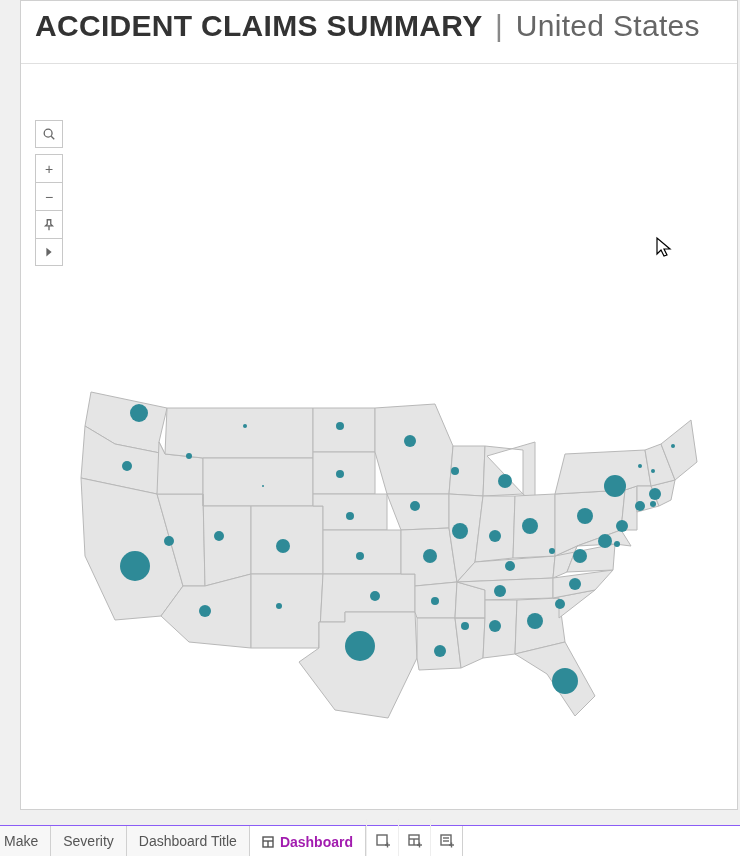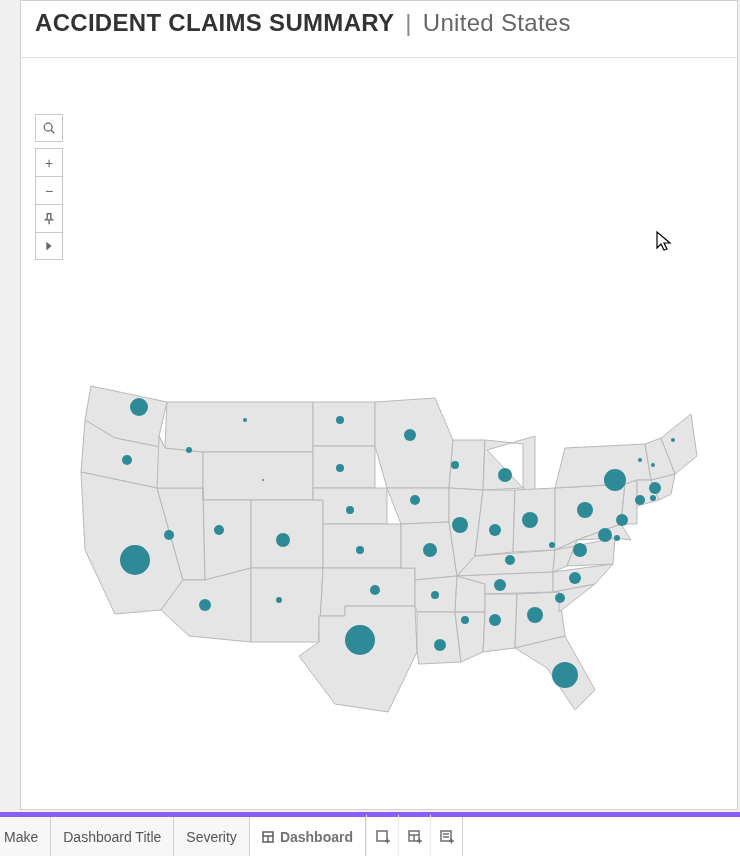--- a/index.html
+++ b/index.html
@@ -15,21 +15,21 @@
   .main {
     background: #fff;
     border: 1px solid #d0d0d0;
     margin: 0 0 0 20px;
     width: 718px;
     height: 810px;
     position: relative;
   }
   .title-row {
     padding: 8px 26px 6px 14px;
-    font-size: 24px;
+    font-size: 30px;
     letter-spacing: 0.3px;
     color: #333;
   }
   .title-row .bold { font-weight: 700; }
   .title-row .pipe { color: #888; font-weight: 300; padding: 0 4px; }
   .title-row .region { color: #666; font-weight: 400; }
   .subtitle-block {
     border-top: 1px solid #e0e0e0;
     margin-top: 14px;
     padding: 12px 14px 0 14px;
@@ -86,41 +86,41 @@
     height: 22px;
     pointer-events: none;
   }
   
   .tabstrip {
     position: absolute;
     left: 0;
     right: 0;
     bottom: 0;
     width: 740px;
-    height: 44px;
-    border-top: 5px solid #8b5cf6;
+    height: 31px;
+    border-top: 1px solid #8b5cf6;
     background: #fff;
     display: flex;
     align-items: stretch;
     font-size: 14px;
     color: #555;
   }
   .tab {
     border-right: 1px solid #d0d0d0;
     display: flex;
     align-items: center;
     padding: 0 12px;
     cursor: pointer;
     background: #f7f7f7;
     white-space: nowrap;
   }
   .tab.active {
     background: #fff;
     font-weight: 600;
-    color: #737373;
+    color: #a21caf;
     border-top: 2px solid #fff;
     margin-top: -1px;
   }
   .tab.active .grid-icon { margin-right: 6px; display: inline-flex; }
   .tab .grid-icon svg { width: 12px; height: 12px; stroke: #555; fill: none; stroke-width: 1.4; }
   .tab-actions {
     display: flex;
     align-items: center;
     border-right: 1px solid #d0d0d0;
   }
@@ -282,24 +282,24 @@
     </div>
   </div>
 </div>
 
 <div class="tabstrip">
   <div id="tabs-host" style="display:flex;align-items:stretch;overflow:hidden;">
       <div class="tab" style="padding-left: 4px;">
         <span>Make</span>
       </div>
       <div class="tab">
+        <span>Severity</span>
+      </div>
+      <div class="tab">
         <span>Dashboard Title</span>
-      </div>
-      <div class="tab">
-        <span>Severity</span>
       </div>
       <div class="tab active">
         <span class="grid-icon">
           <svg viewBox="0 0 12 12">
             <rect x="1" y="1" width="10" height="10"></rect>
             <line x1="1" y1="5" x2="11" y2="5"></line>
             <line x1="6" y1="5" x2="6" y2="11"></line>
           </svg>
         </span>
         <span>Dashboard</span>

